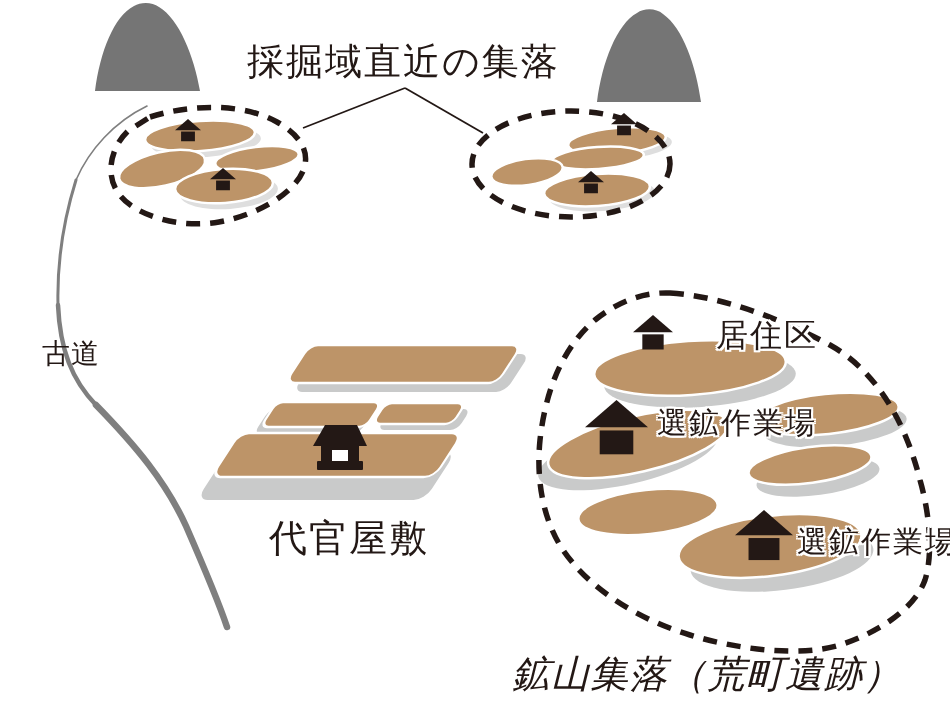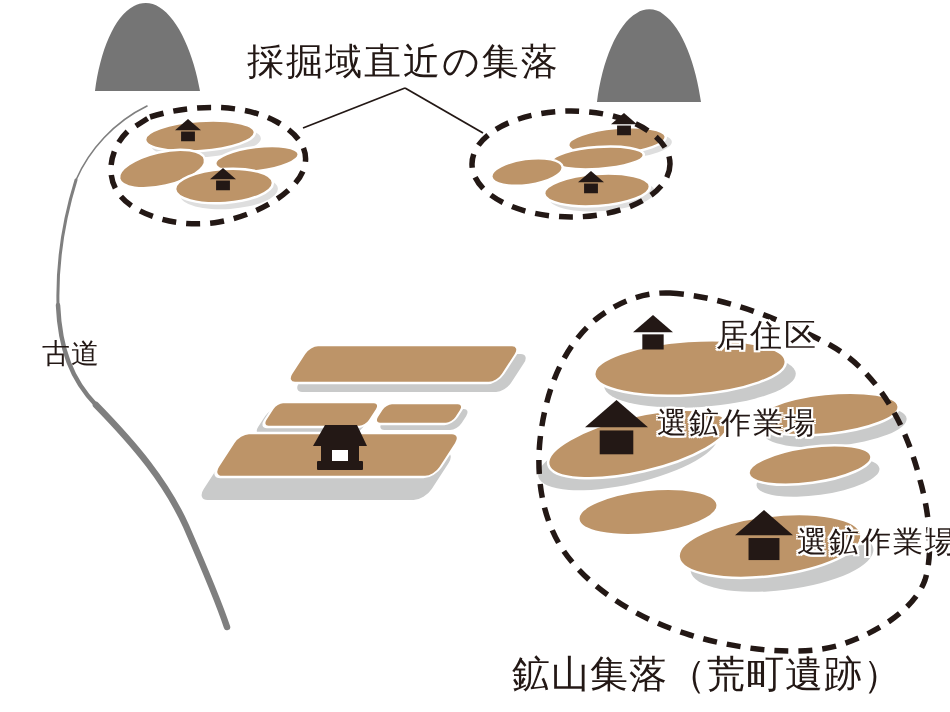--- a/index.html
+++ b/index.html
@@ -19,21 +19,21 @@
   .tshadow{fill:var(--shadow,#c9caca);}
   .tshadow-light{fill:#dedede;}
   .ink{fill:var(--ink,#231815);}
   .pointer{stroke:var(--ink,#231815);stroke-width:1.8;fill:none;}
   .win{fill:var(--background,#fff);}
   
   .lbl{position:absolute;white-space:nowrap;line-height:1.1;letter-spacing:2px;}
   .lbl-title{left:247px;top:42px;font-size:37px;}
   .lbl-road{left:2px;top:339px;font-size:28px;letter-spacing:1px;margin-left:40px;}
   .lbl-magistrate{left:269px;top:518px;font-size:38px;}
-  .lbl-mining{left:512px;top:654px;font-size:38px;letter-spacing:1px;}
+  .lbl-mining{left:512px;top:654px;font-size:38px;letter-spacing:1px;font-style:italic;}
   .lbl-res{left:680px;top:318px;font-size:32px;margin-left:36px;}
   .lbl-work1{left:657px;top:406px;font-size:30px;}
   .lbl-work2{left:797px;top:525px;font-size:30px;}
   .outlined{
     text-shadow:
       -2px -2px 0 #fff, 2px -2px 0 #fff, -2px 2px 0 #fff, 2px 2px 0 #fff,
       0 -2px 0 #fff, 0 2px 0 #fff, -2px 0 0 #fff, 2px 0 0 #fff;
   }
 </style>
 </head>
@@ -119,17 +119,18 @@
       <ellipse class="terrace" cx="770" cy="546" rx="92" ry="30" transform="rotate(-7 770 546)"></ellipse>
       <use href="#house" class="ink" x="633" y="315" width="40" height="34.7"></use>
       <use href="#house" class="ink" x="585" y="400" width="63" height="54.6"></use>
       <use href="#house" class="ink" x="735" y="510" width="58" height="50.3"></use>
       <path class="boundary" d="M 670,293 C 720,296 780,318 830,345 C 875,370 905,420 920,480 C 930,515 933,555 925,580 C 915,608 880,632 840,645 C 800,657 740,650 690,635 C 640,620 590,590 563,550 C 543,520 536,480 540,440 C 545,395 560,350 595,320 C 620,300 645,292 670,293 Z"></path>
     </g>
   </svg>
 
   <div class="lbl lbl-title">採掘域直近の集落</div>
   <div class="lbl lbl-road">古道</div>
+  <div class="lbl lbl-magistrate">代官屋敷</div>
   <div class="lbl lbl-res outlined">居住区</div>
   <div class="lbl lbl-work1 outlined">選鉱作業場</div>
   <div class="lbl lbl-work2 outlined">選鉱作業場</div>
   <div class="lbl lbl-mining">鉱山集落（荒町遺跡）</div>
 </div>
 
 </body></html>

